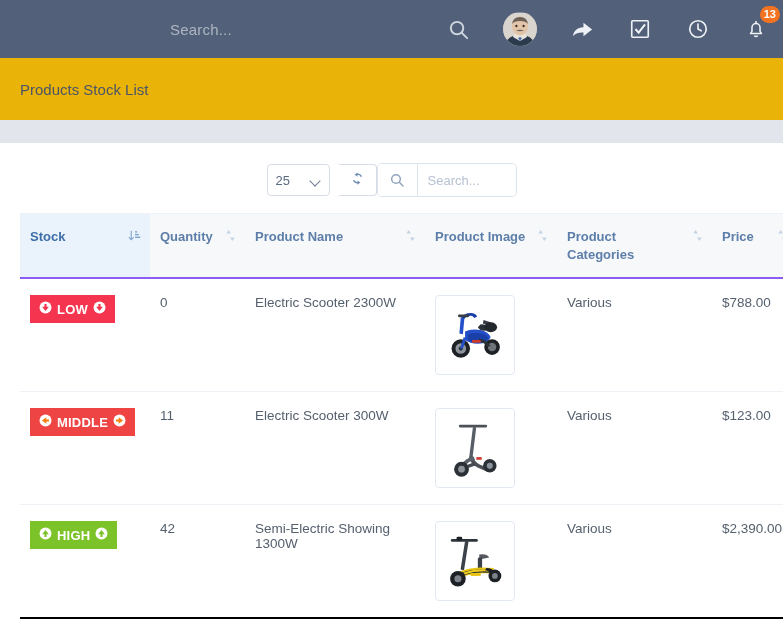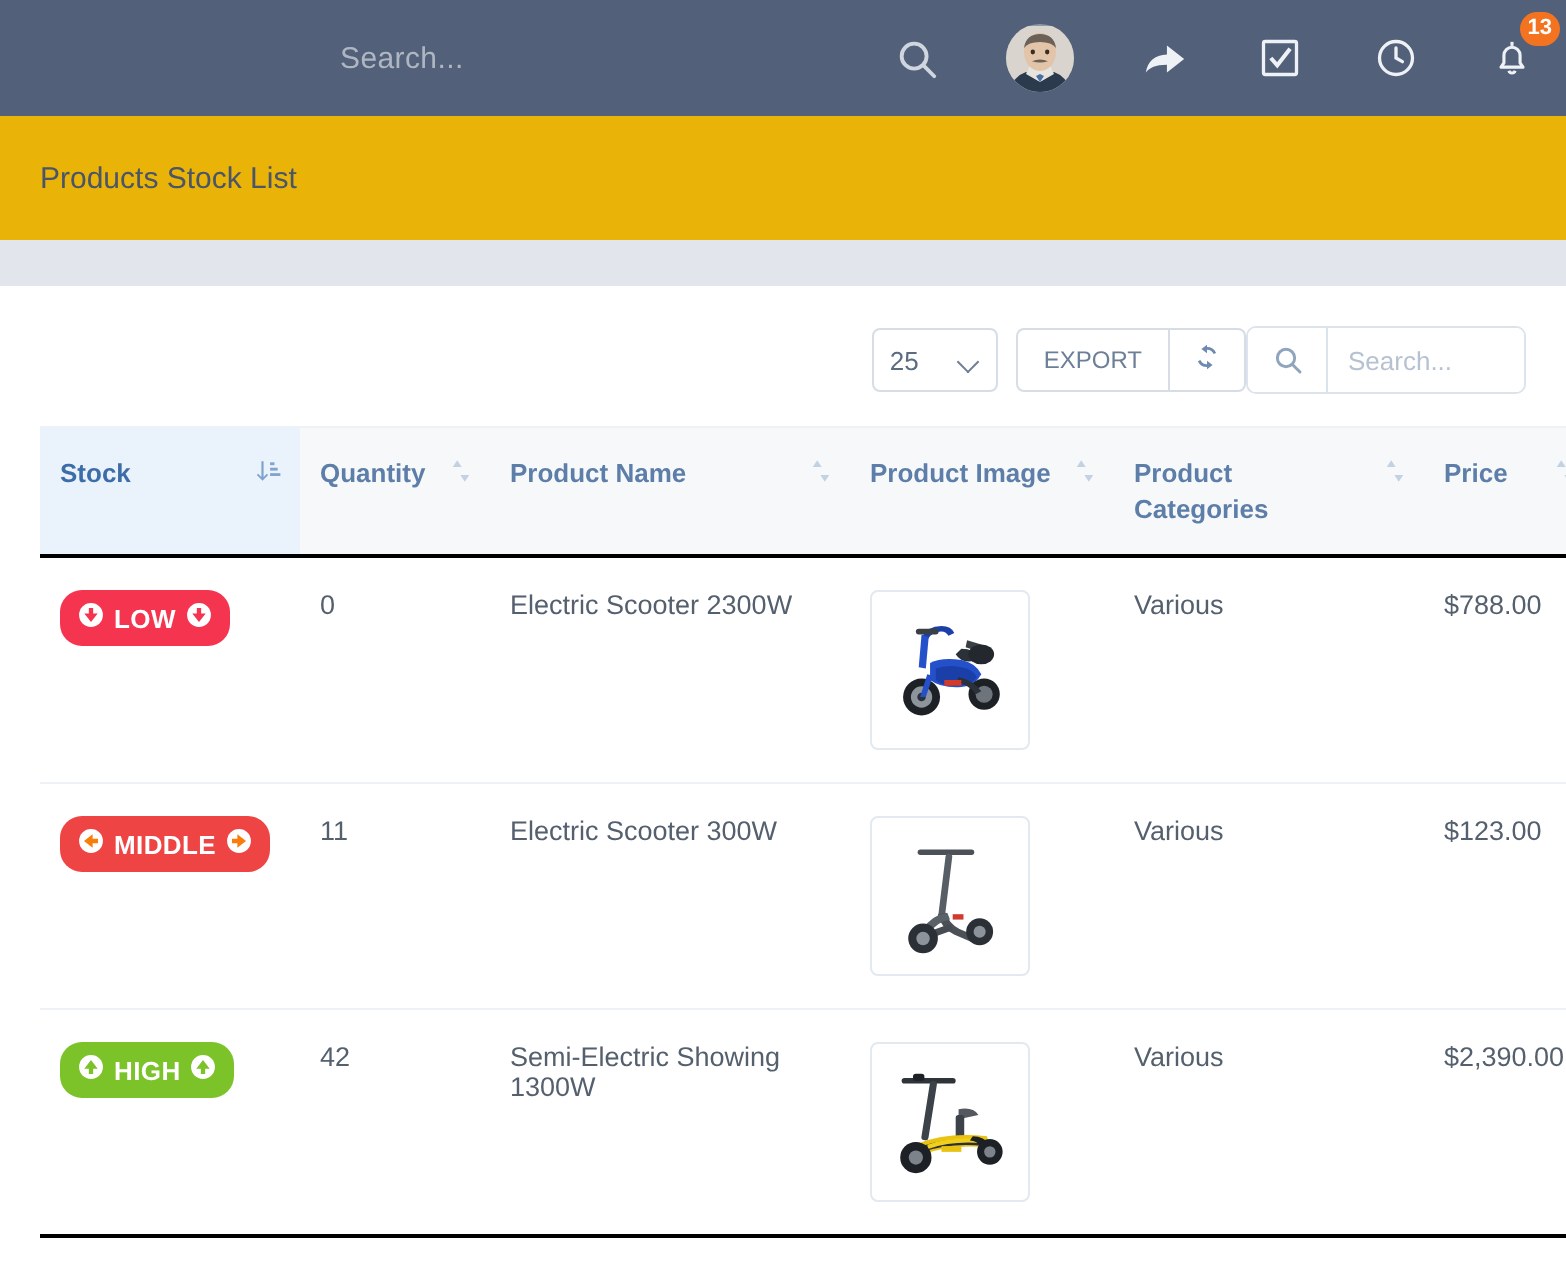--- a/index.html
+++ b/index.html
@@ -90,21 +90,21 @@
 
   
   .content {
     background: #fff;
     padding: 20px 20px 0 20px;
   }
 
   .toolbar {
     display: flex;
     align-items: center;
-    justify-content: flex-end;
+    justify-content: center;
     margin-bottom: 16px;
   }
   .toolbar-left { display: flex; align-items: center; gap: 9px; }
 
   .len-select {
     -webkit-appearance: none;
     appearance: none;
     border: 1px solid #d6dde6;
     border-radius: 4px;
     background: #fff;
@@ -173,21 +173,21 @@
   .search-input::placeholder { color: #b6c2d2; }
 
   
   table.dt {
     width: 100%;
     border-collapse: collapse;
     table-layout: fixed;
   }
   table.dt thead th {
     background: #f6f8fa;
-    border-bottom: 2px solid #000000;
+    border-bottom: 2px solid #8b5cf6;
     border-top: 1px solid #eef1f5;
     padding: 14px 10px;
     text-align: left;
     font-size: 13px;
     font-weight: bold;
     color: #5d7ea8;
     vertical-align: top;
     position: relative;
   }
   table.dt thead th.sorted {
@@ -212,21 +212,21 @@
   table.dt tbody tr:last-child td { border-bottom: 2px solid #000000; }
 
   .badge {
     display: inline-flex;
     align-items: center;
     gap: 5px;
     color: #fff;
     font-size: 13px;
     font-weight: bold;
     padding: 6px 9px;
-    border-radius: 11px;
+    border-radius: 0;
     letter-spacing: .2px;
     white-space: nowrap;
     cursor: pointer;
   }
   .badge svg { flex: none; }
 
   .thumb {
     width: 80px; height: 80px;
     border: 1px solid #e3e9f0;
     border-radius: 4px;
@@ -318,21 +318,20 @@
   <div class="toolbar">
     <div class="toolbar-left">
 
       <span class="select-wrap">
         <select class="len-select">
           <option>25</option>
         </select>
       </span>
 
       <div class="btn-group">
-        <button class="btn">EXPORT</button>
         <button class="btn">
           <span>
             <svg width="15" height="15" viewBox="0 0 24 24" fill="#6d8bb0">
               <path d="M12 4 a8 8 0 0 1 7.3 4.7 l-2 .9 A5.8 5.8 0 0 0 12 6.2 V9 L7.5 5.6 12 2.2 z"></path>
               <path d="M12 20 a8 8 0 0 1 -7.3 -4.7 l2-.9 A5.8 5.8 0 0 0 12 17.8 V15 l4.5 3.4 L12 21.8 z"></path>
             </svg>
           </span>
         </button>
       </div>
     </div>

